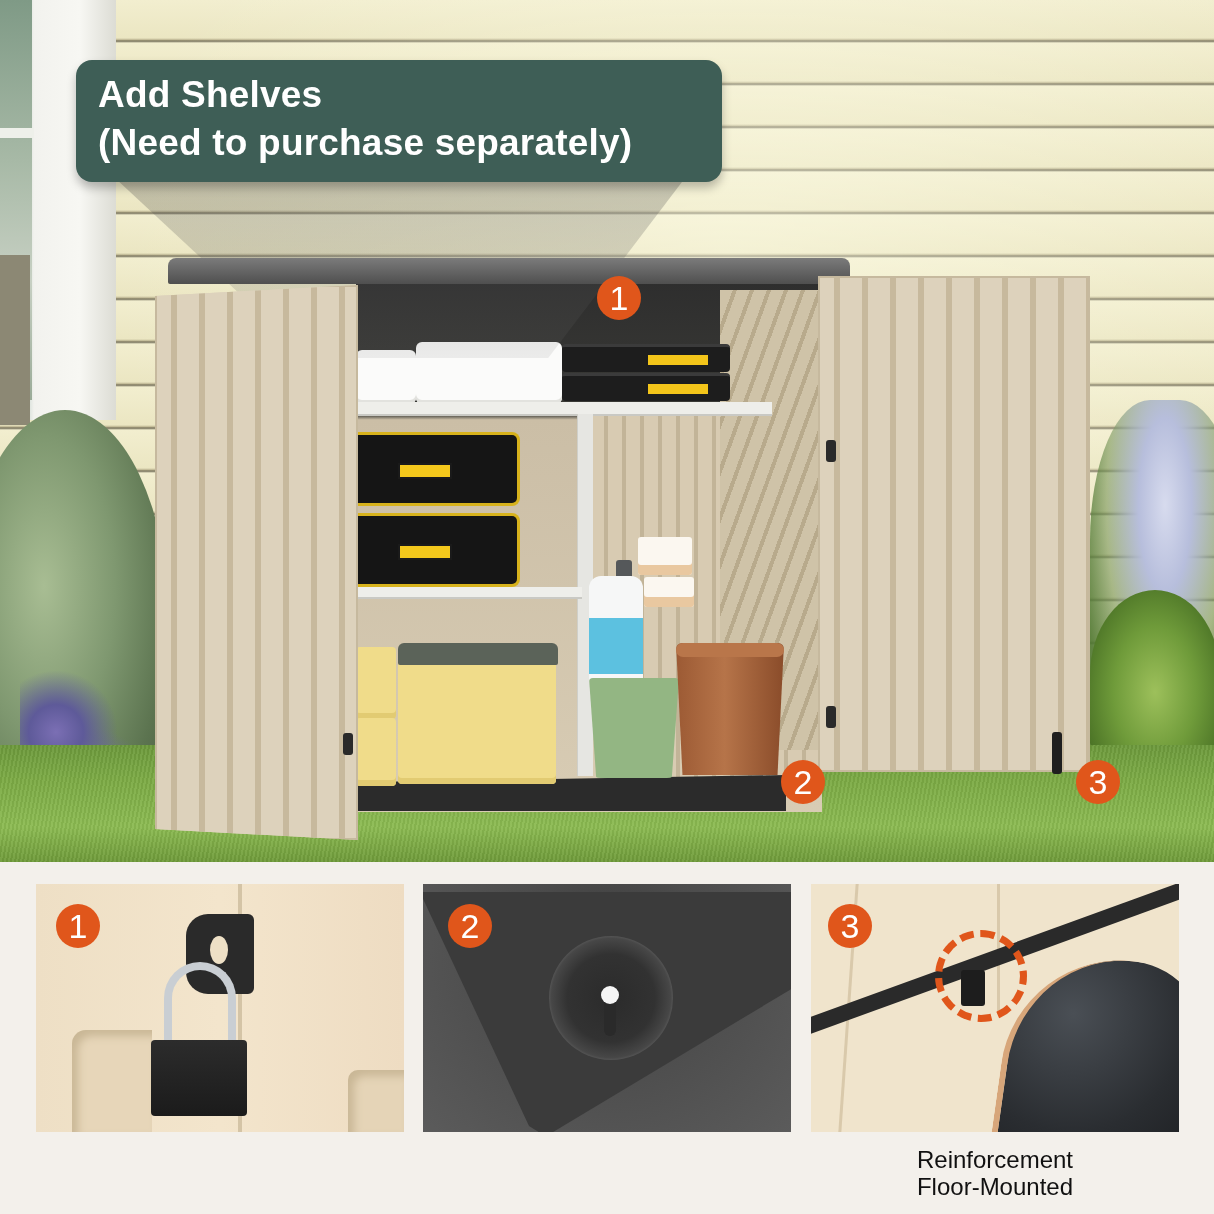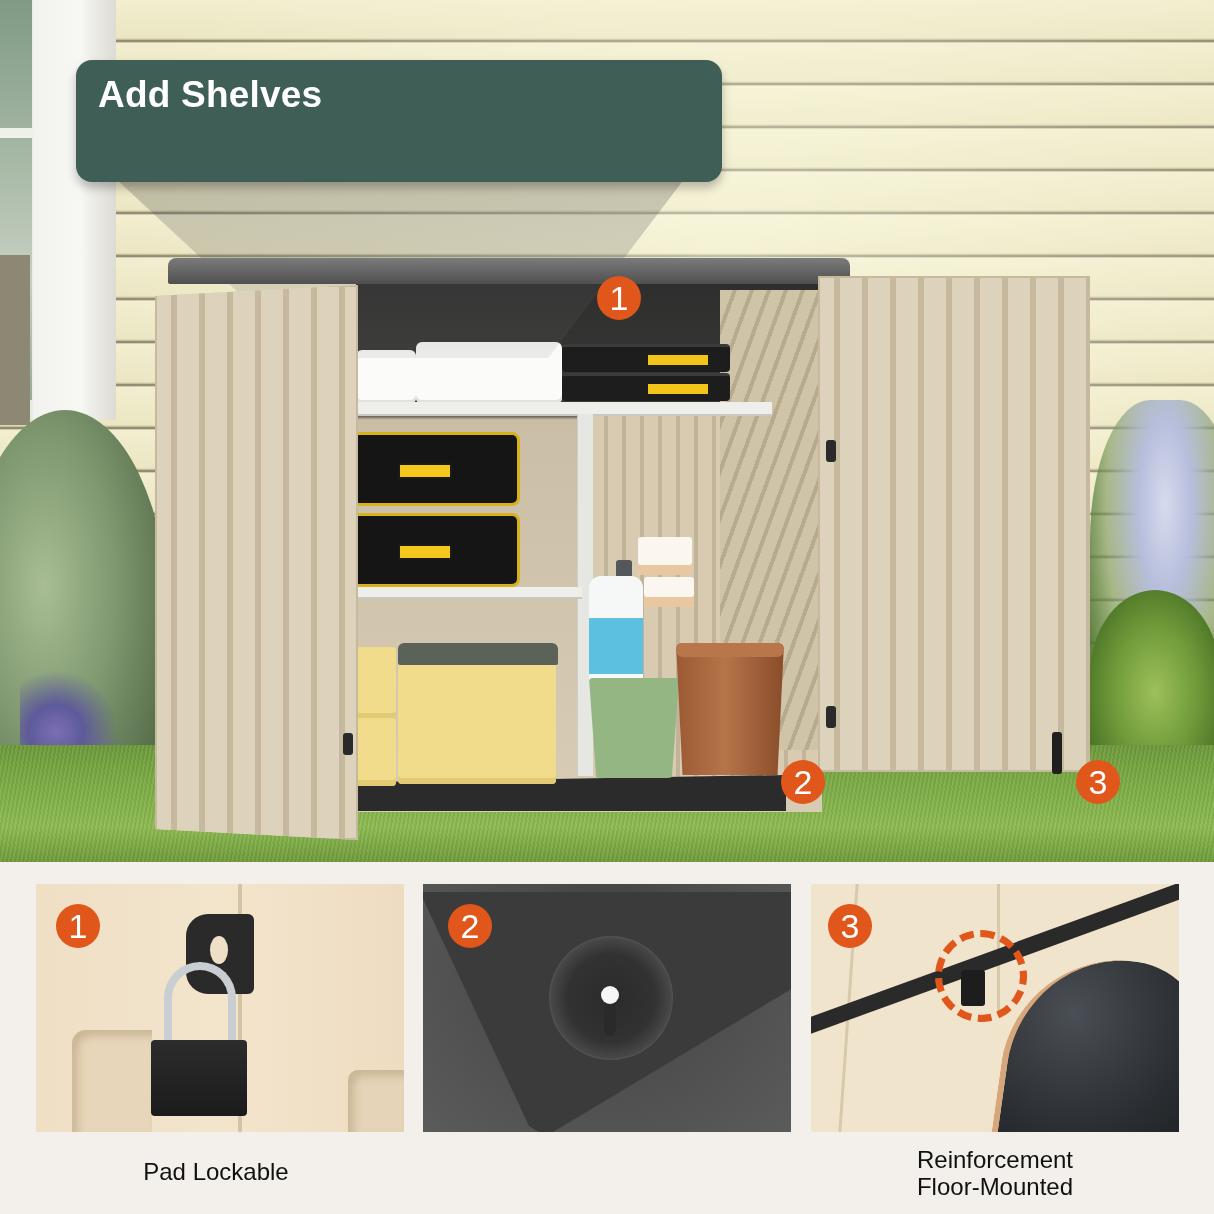--- a/index.html
+++ b/index.html
@@ -209,20 +209,21 @@
   <div class="shed-roof"></div>
   <div class="door door-left"></div>
   <div class="door door-right"></div>
   <div class="latch latch-1"></div>
   <div class="latch latch-2"></div>
   <div class="latch latch-3"></div>
   <div class="foot-bolt"></div>
 
   <div class="title-card">
     <div class="title-line-1">Add Shelves</div>
+    <div class="title-line-2">(Need to purchase separately)</div>
   </div>
 
   <div class="badge badge-hero-1">1</div>
   <div class="badge badge-hero-2">2</div>
   <div class="badge badge-hero-3">3</div>
 </div>
 
 <div class="features">
 
   <div class="panel panel-1">
@@ -249,18 +250,17 @@
     <div class="p3-seam-1"></div>
     <div class="p3-seam-2"></div>
     <div class="p3-white"></div>
     <div class="p3-rail"></div>
     <div class="p3-bolt"></div>
     <div class="p3-boot"></div>
     <div class="p3-dash"></div>
     <div class="badge badge-panel badge-panel-3">3</div>
   </div>
 
-  <div class="caption cap-1">Pad Lockable</div>
   <div class="caption cap-3">
     <div>Reinforcement</div>
     <div>Floor-Mounted</div>
   </div>
 </div>
 
 </body></html>

